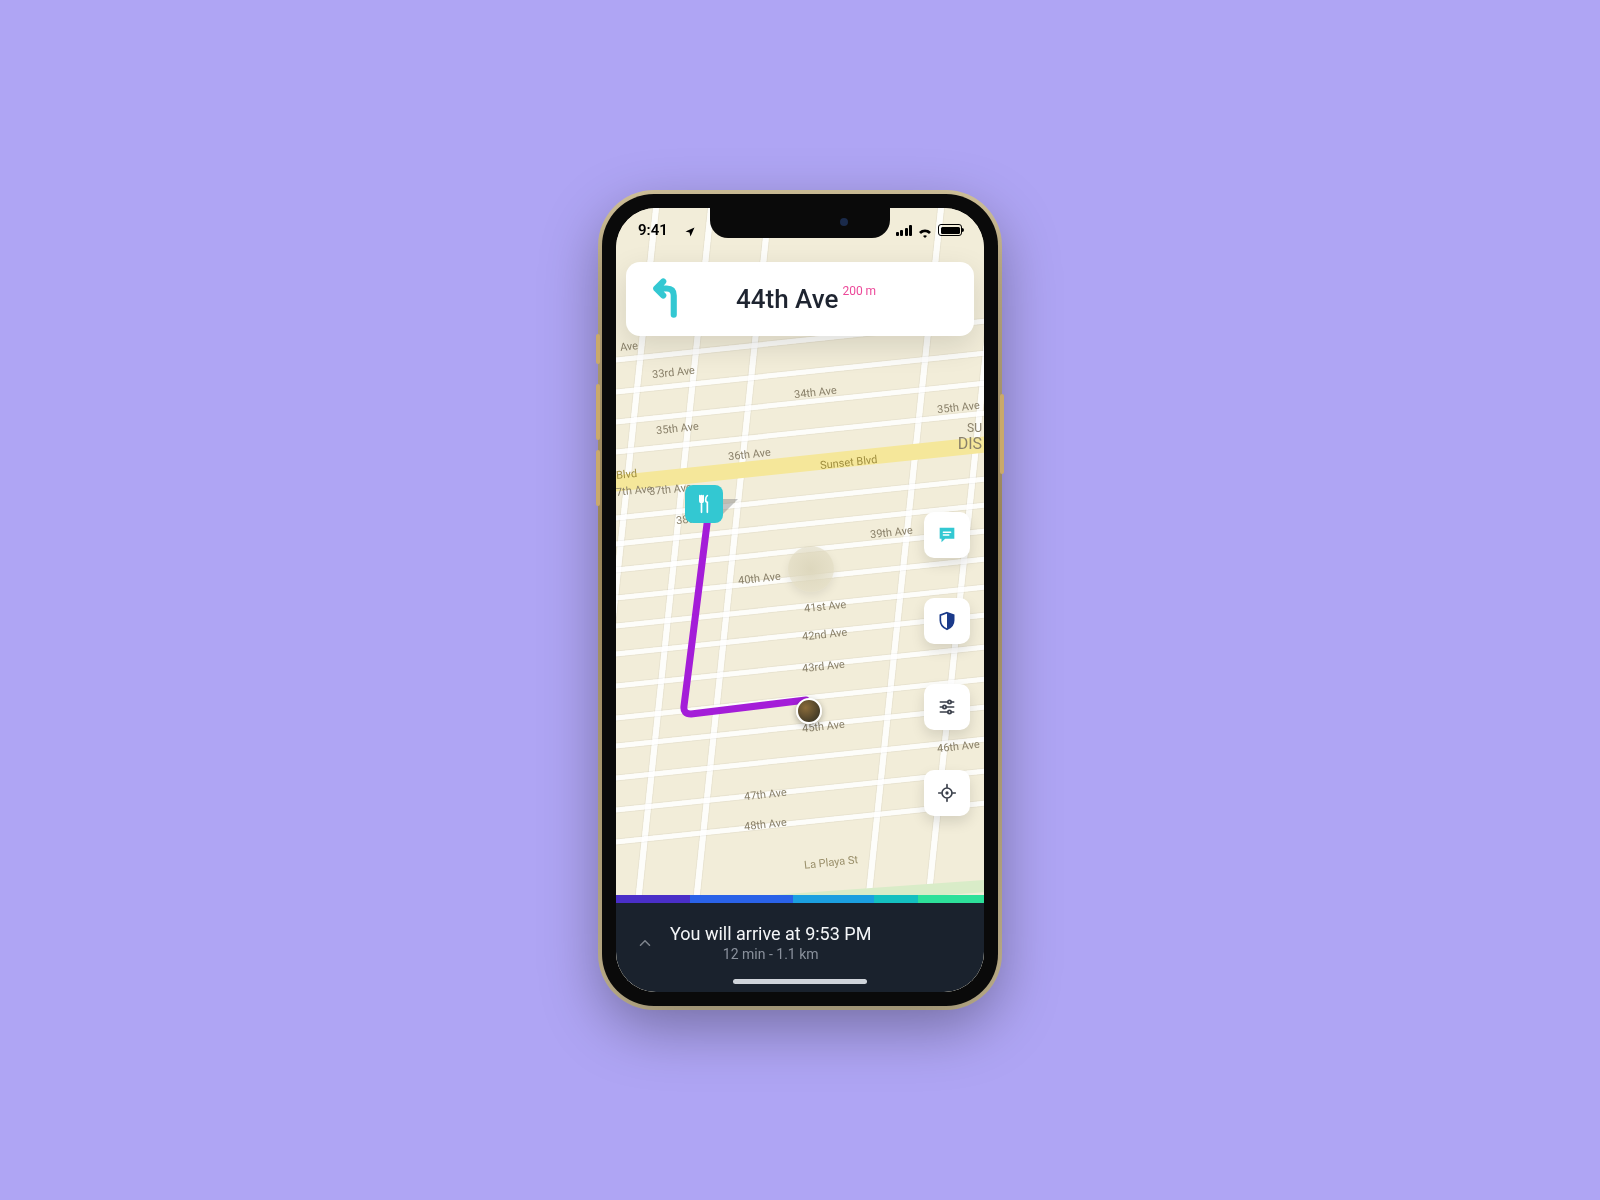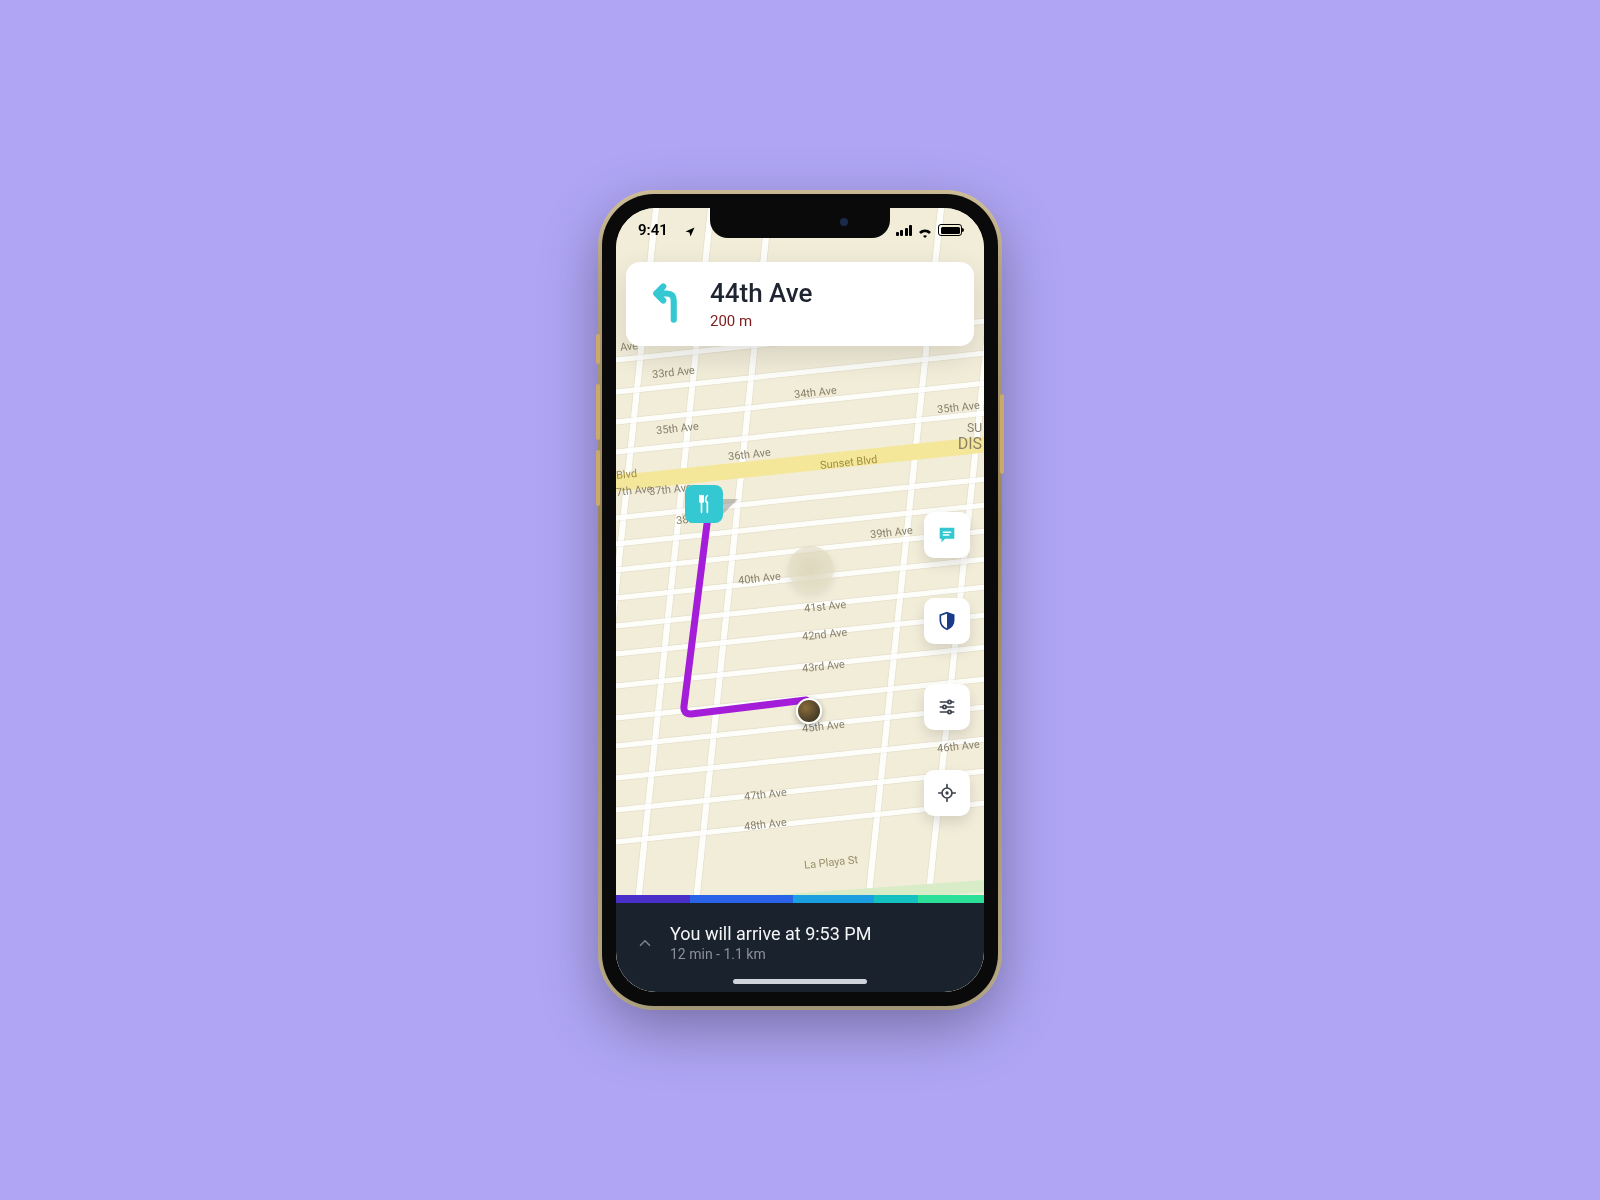--- a/index.html
+++ b/index.html
@@ -143,23 +143,23 @@
     position:absolute;
     top:54px; left:10px; right:10px;
     background:#fff;
     border-radius:14px;
     padding:16px 18px;
     display:flex; align-items:center; gap:24px;
     box-shadow: 0 10px 30px rgba(0,0,0,.12);
     z-index:50;
   }
   .turn-icon{ width:42px; height:42px; flex-shrink:0; }
-  .dir-text{ display:flex; flex-direction:column; gap:4px; }
+  .dir-text{ display:flex; flex-direction:row; gap:4px;margin-left:26px; }
   .dir-street{ font-size:26px; font-weight:500; color:#1e2430; }
-  .dir-dist{ font-size:15px; color:#7f1d1d; font-weight:400; }
+  .dir-dist{ font-size:12px; color:#ec4899; font-weight:400; }
 
   
   .fab-col{
     position:absolute; right:14px; top:304px;
     display:flex; flex-direction:column; gap:40px;
     z-index:40;
   }
   .fab{
     width:46px; height:46px; background:#fff; border-radius:10px;
     display:flex; align-items:center; justify-content:center;
@@ -175,21 +175,21 @@
   }
   .progress-bar{
     height:8px; width:100%;
     background: linear-gradient(90deg, #4a2fc8 0%, #4a2fc8 20%, #2a62e8 20%, #2a62e8 48%, #1b9fe0 48%, #1b9fe0 70%, #14c0c0 70%, #14c0c0 82%, #2de09a 82%, #2de09a 100%);
   }
   .panel-body{
     padding:20px 20px 30px 20px;
     display:flex; align-items:center; gap:16px;
   }
   .chevron-up{ width:18px; height:18px; opacity:.55; flex-shrink:0; }
-  .panel-text{ display:flex; flex-direction:column; gap:2px;}
+  .panel-text{ display:flex; flex-direction:column; gap:2px;align-items:center;}
   .arrival{ color:#f4f6f8; font-size:18px; font-weight:400;}
   .eta{ color:#8a919c; font-size:14px;}
   .home-ind{
     position:absolute; bottom:8px; left:50%; transform:translateX(-50%);
     width:134px; height:5px; background:#cfd4da; border-radius:3px;
   }
 </style>
 </head>
 <body>
 

